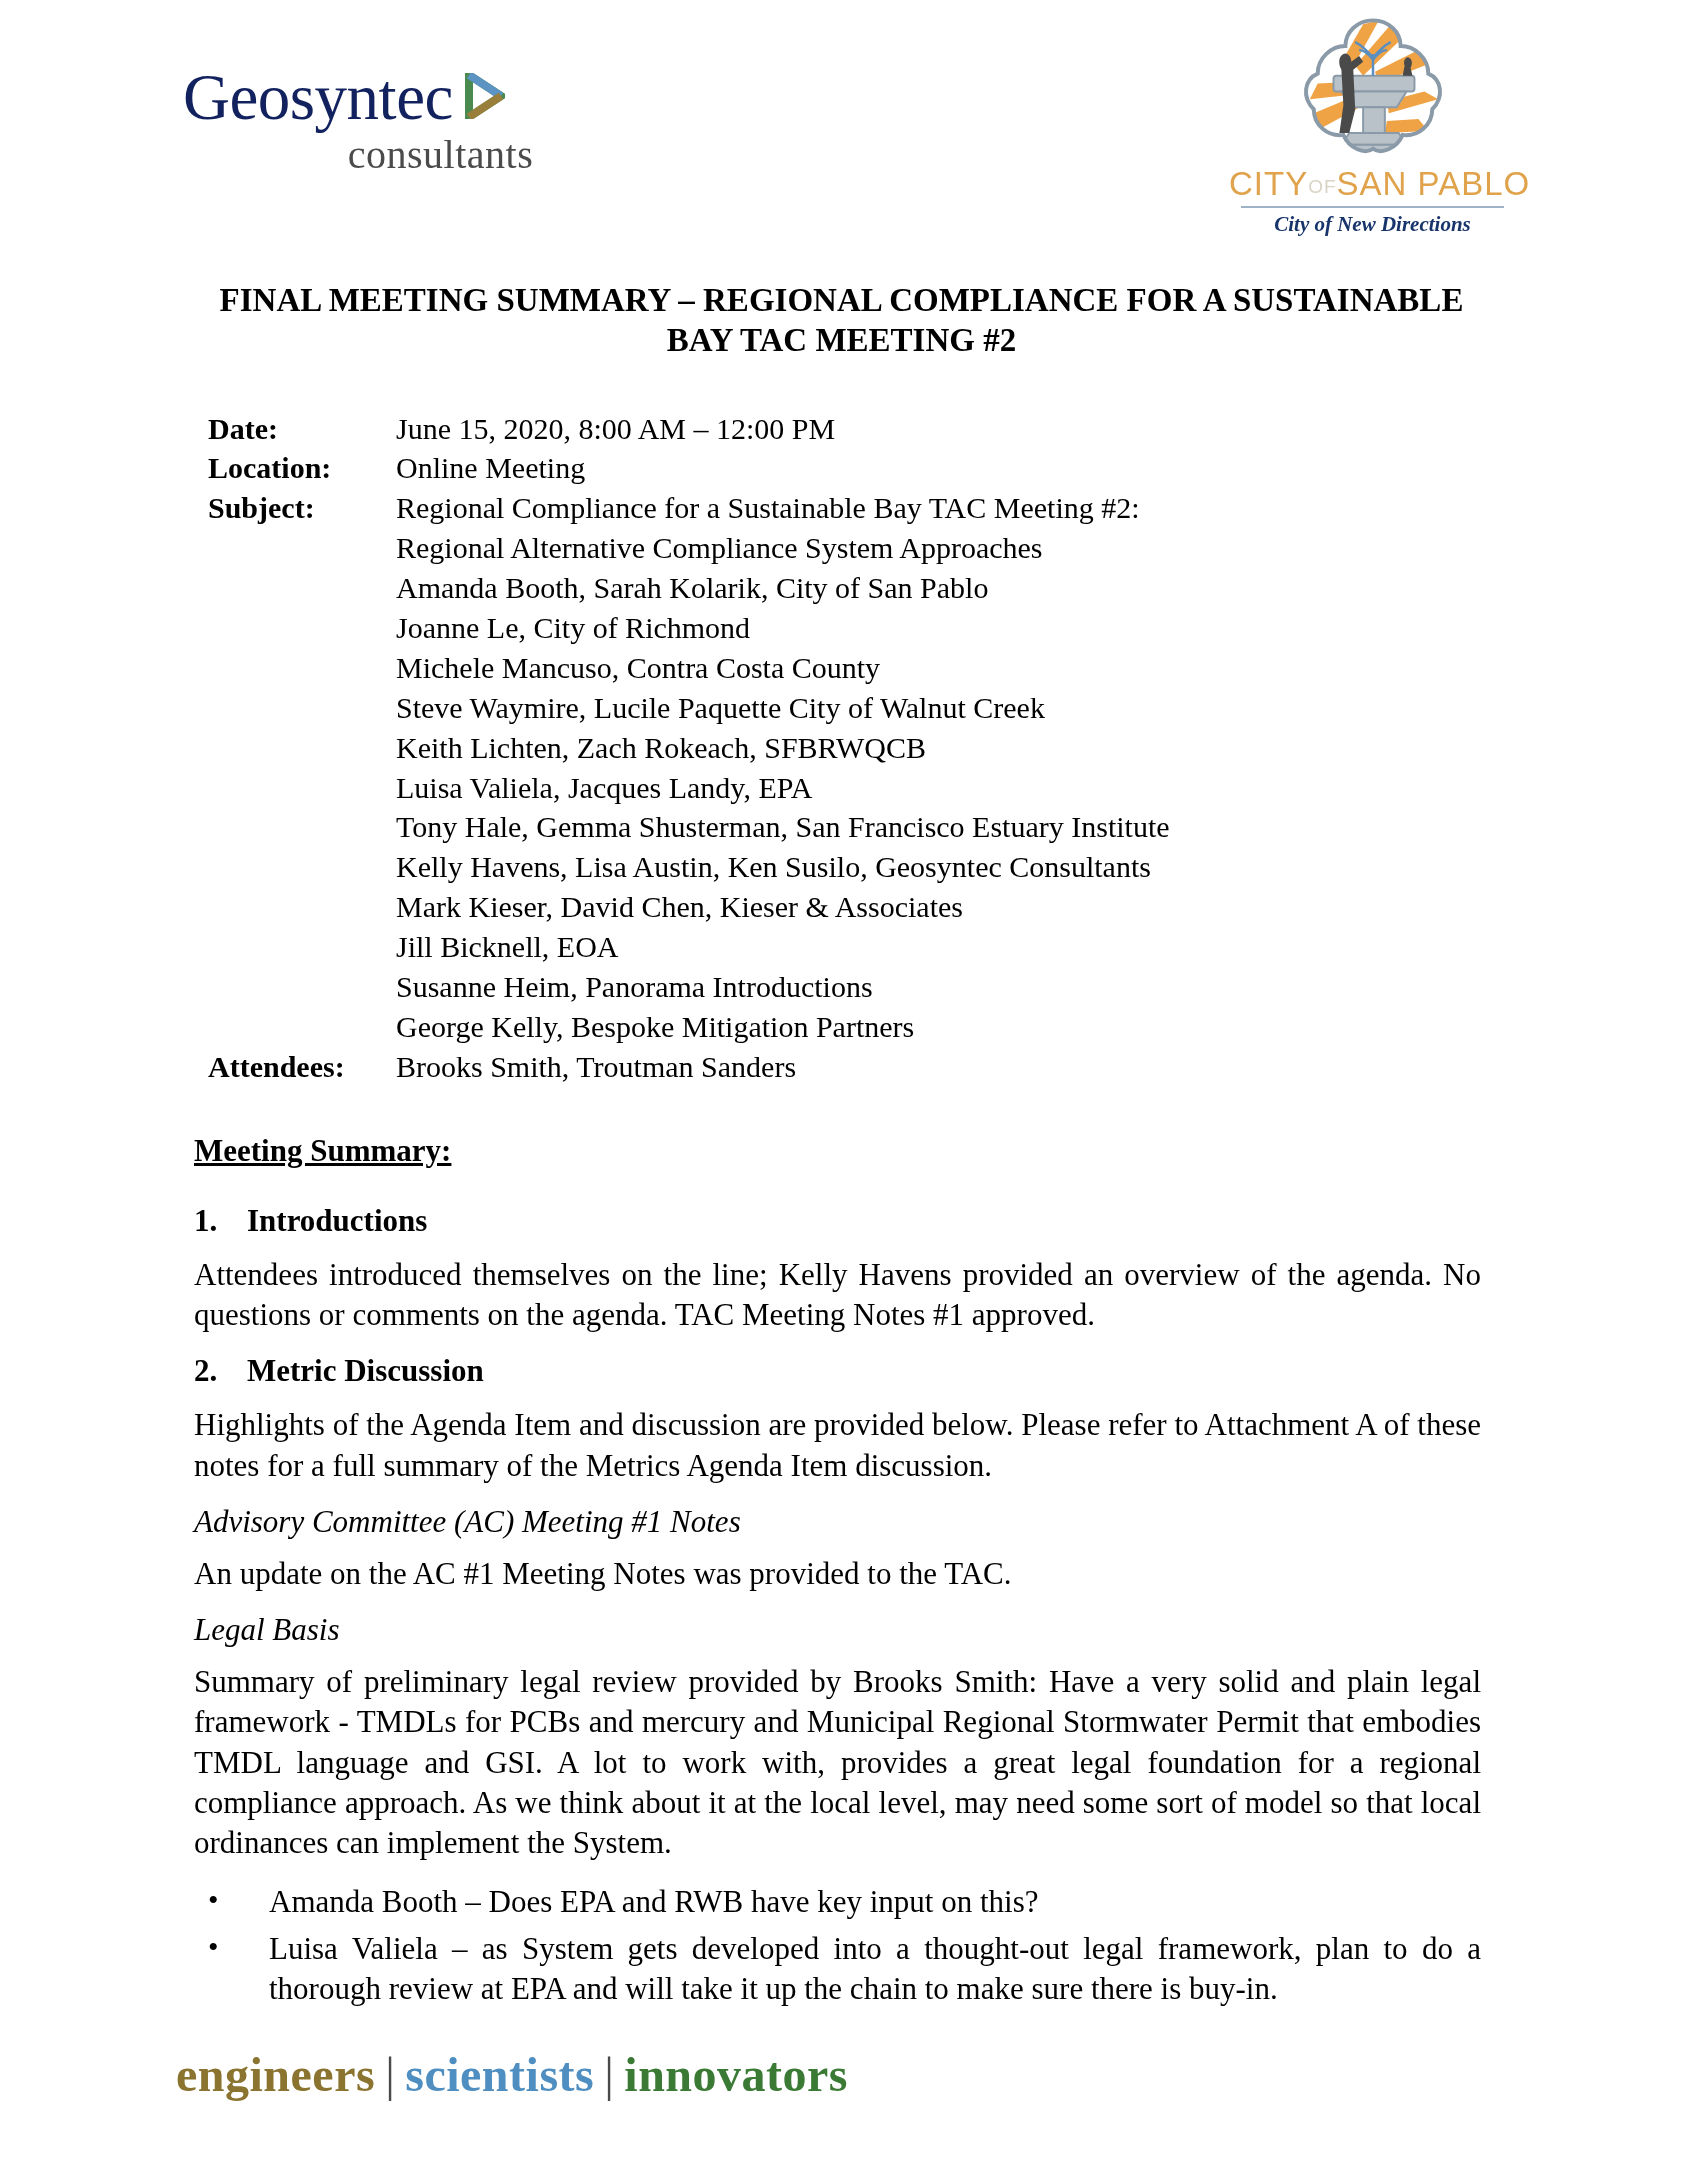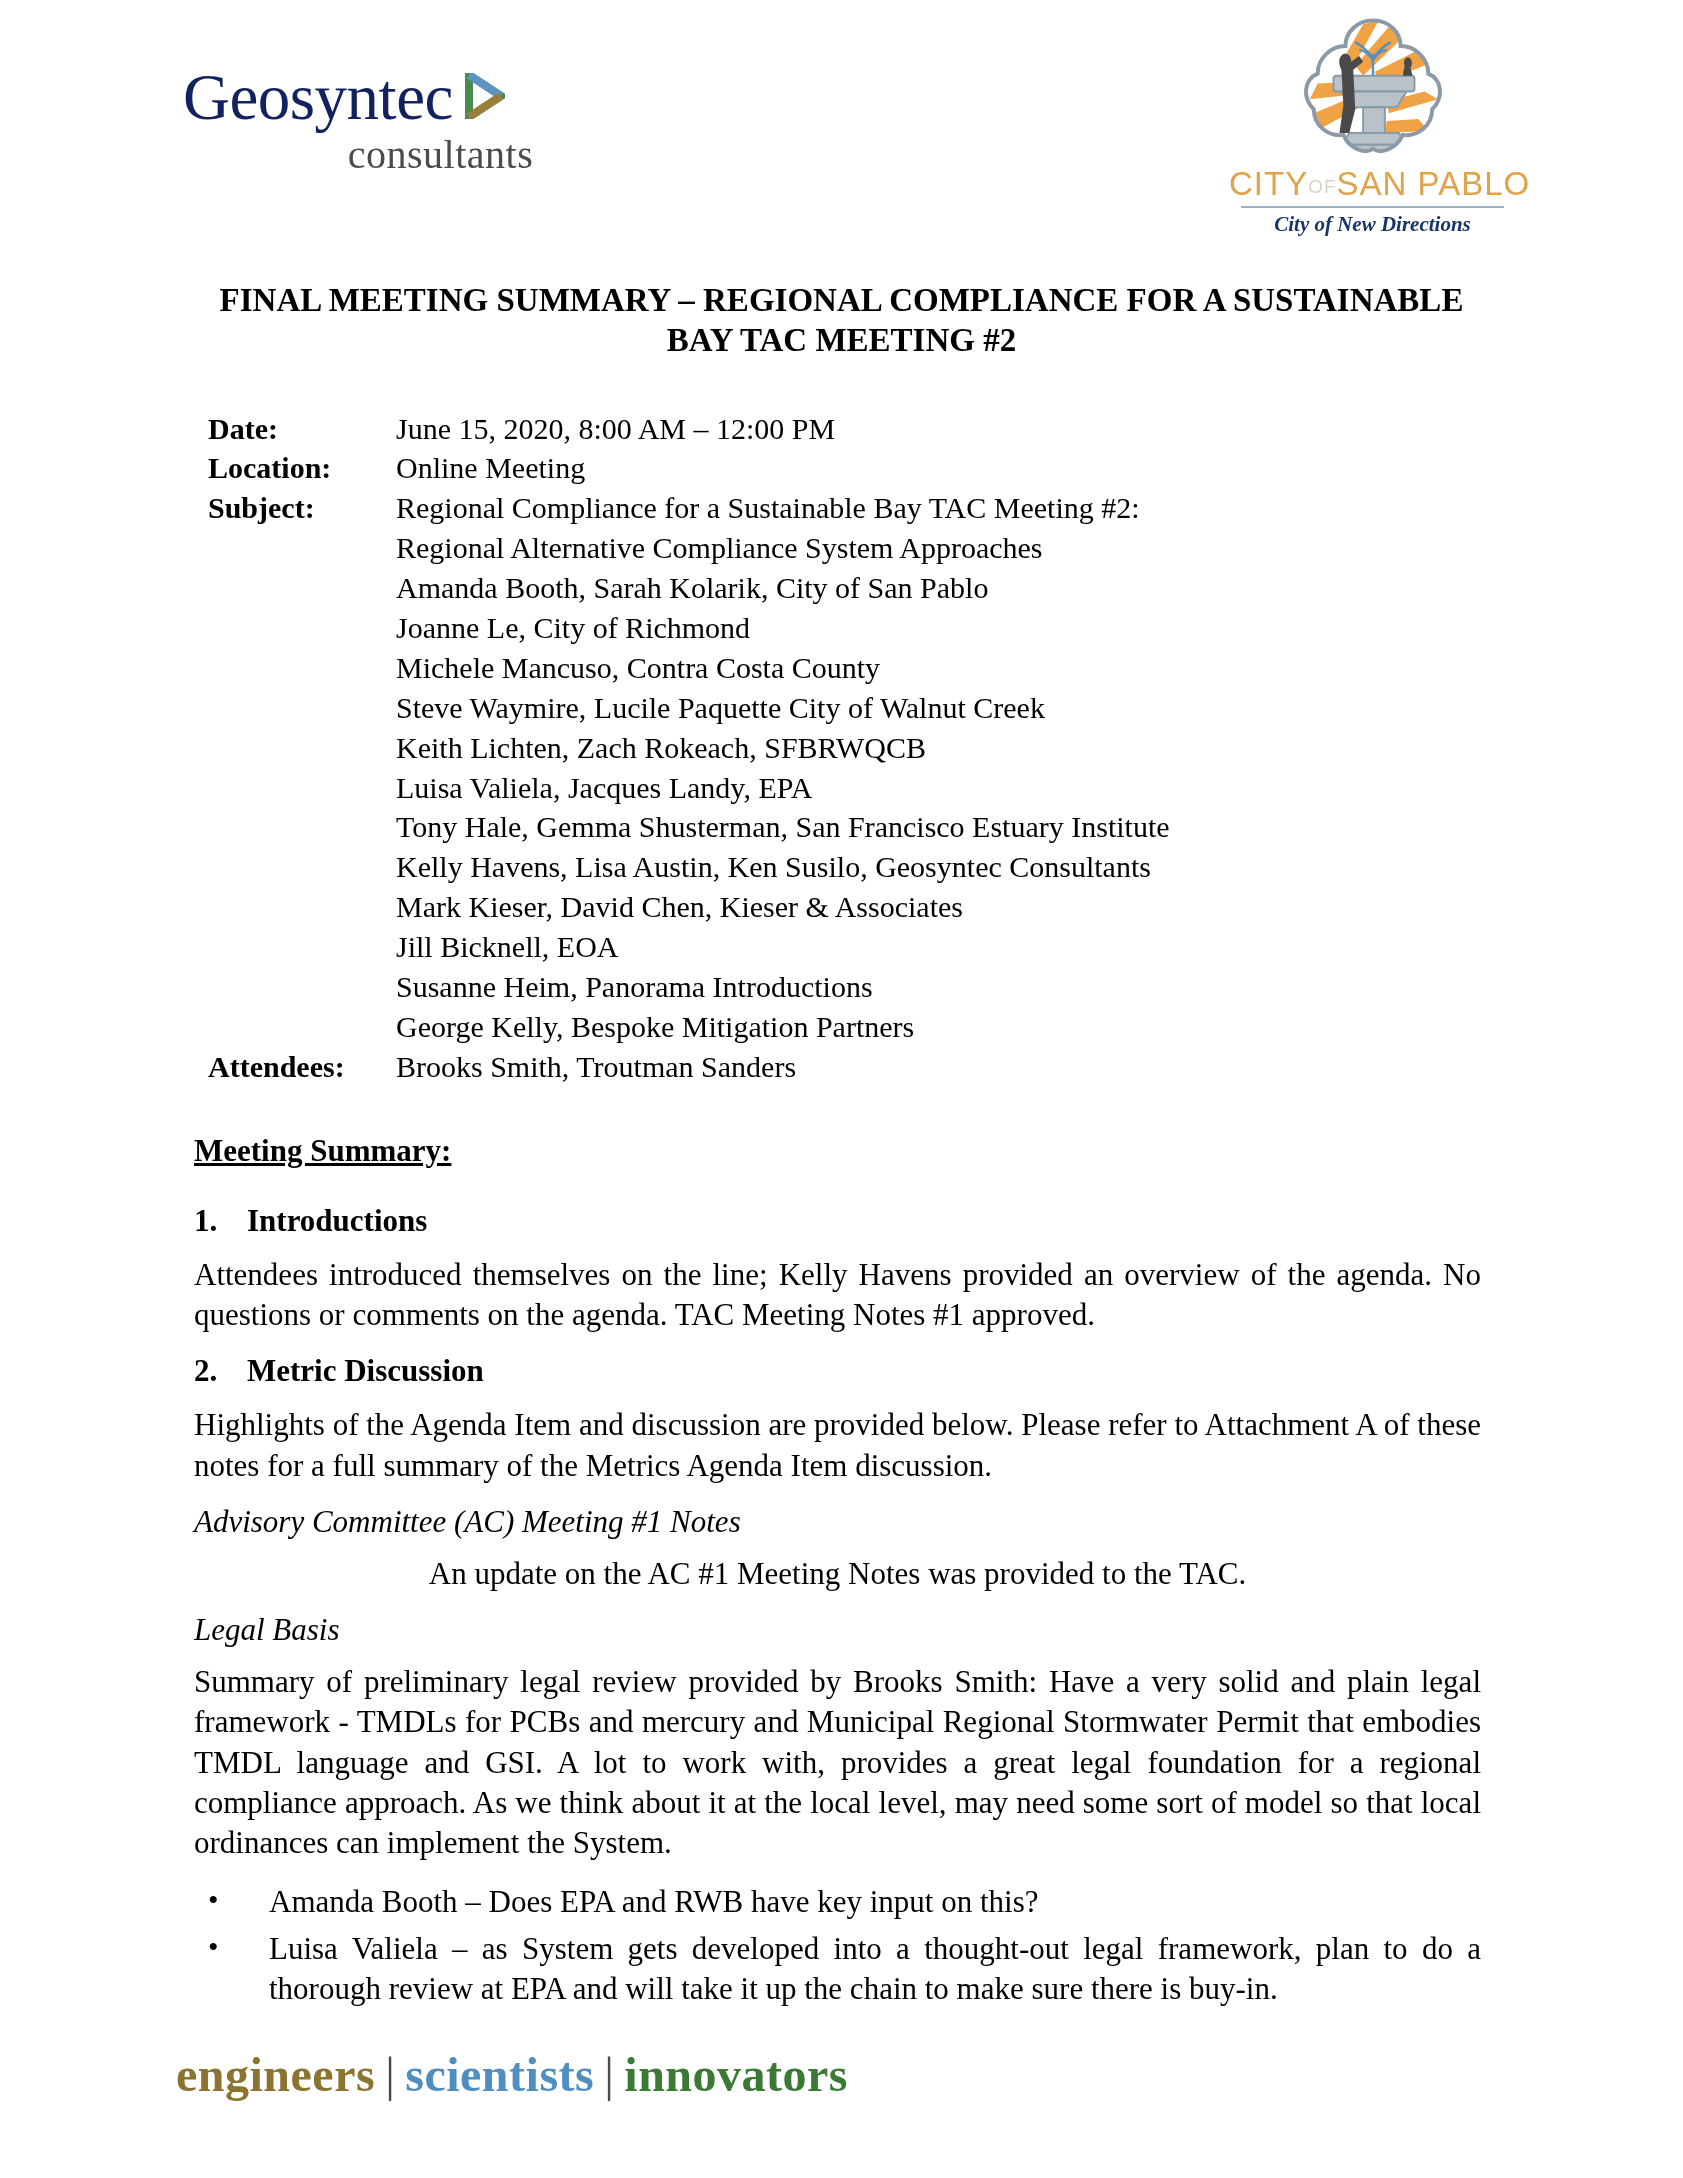--- a/index.html
+++ b/index.html
@@ -169,21 +169,21 @@
     position: absolute;
     left: 0;
     top: 0;
   }
   p.para {
     font-size: 31px;
     line-height: 1.30;
     margin: 0 0 18px 0;
     text-align: justify;
   }
-  p.para.nojust { text-align: center; font-family: Liberation Serif, serif; }
+  p.para.nojust { text-align: left; font-family: Liberation Serif, serif; }
   .subhead {
     font-style: italic;
     font-size: 31px;
     margin: 0 0 14px 0;
   }
   ul.bullets {
     list-style: none;
     margin: 6px 0 0 0;
     padding: 0;
   }

